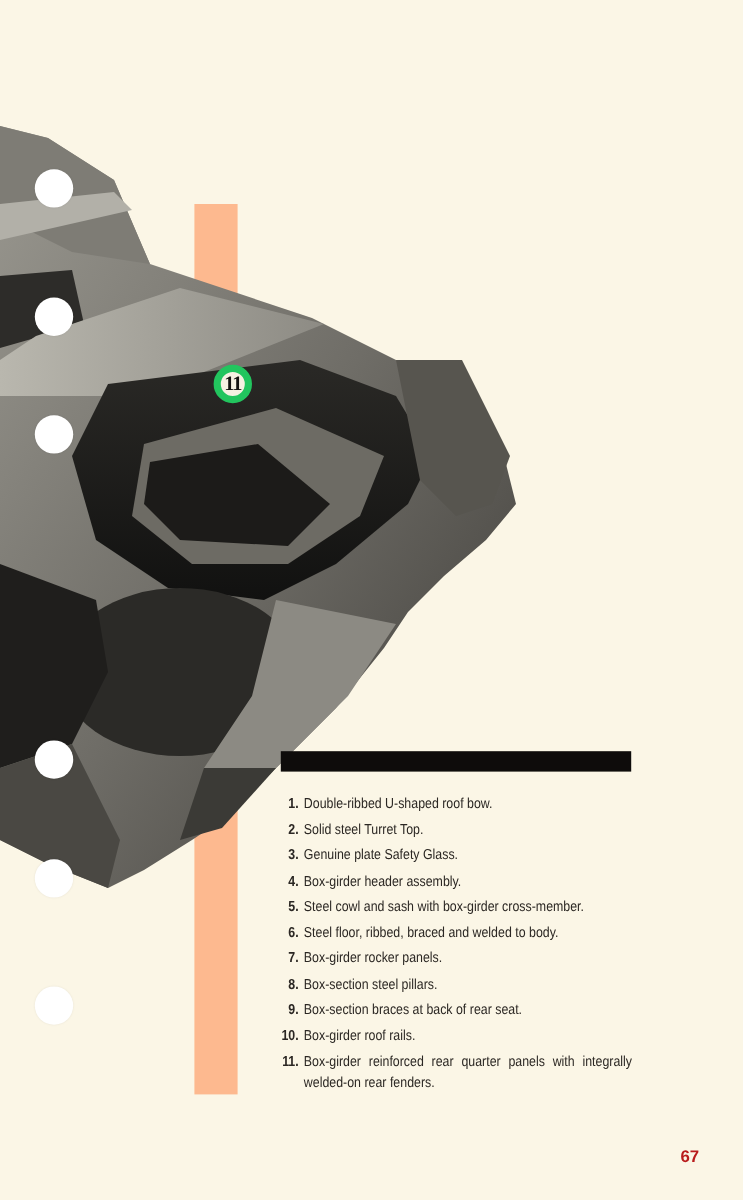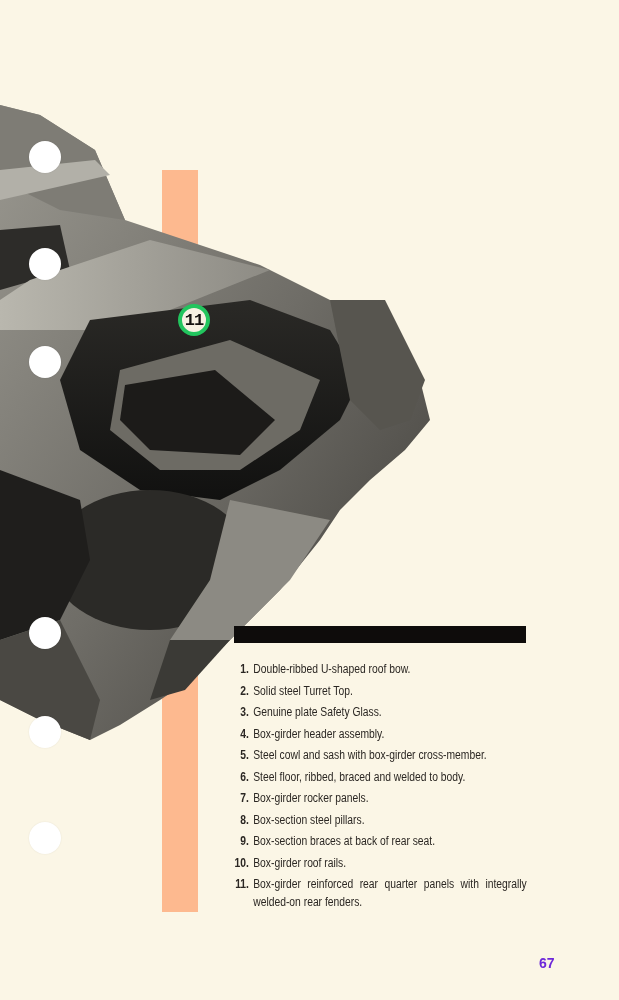--- a/index.html
+++ b/index.html
@@ -19,38 +19,38 @@
       position: absolute; left: 234px; top: 626px; width: 292px; height: 17px;
       background: #0e0c0b;
     }
     .hole {
       position: absolute; left: 29px; width: 32px; height: 32px; border-radius: 50%;
       background: #ffffff;
       box-shadow: 0 0 2px rgba(0,0,0,0.08);
     }
     .callout {
       position: absolute; left: 178px; top: 304px; width: 32px; height: 32px;
-      border-radius: 50%; background: #f6f1e2; border: 4px solid #22c55e;
+      border-radius: 50%; background: #f6f1e2; border: 6px solid #22c55e;
       display: flex; align-items: center; justify-content: center;
-      font-family: Liberation Mono, monospace; font-weight: bold; font-size: 17px; color: #141210;
+      font-family: Liberation Serif, serif; font-weight: bold; font-size: 17px; color: #141210;
       letter-spacing: -1px; box-sizing: border-box;
     }
     .features {
       position: absolute; left: 230px; top: 660px; width: 294px;
       margin: 0; padding: 0; list-style: none;
       font-family: "Liberation Sans", sans-serif; font-size: 12px; color: #2b2723;
       transform: scaleX(0.86); transform-origin: left top;
       width: 345px;
     }
     .feature { display: flex; line-height: 18px; margin-bottom: 3.5px; }
     .feature .num { width: 22px; text-align: right; font-weight: bold; margin-right: 5px; flex-shrink: 0; }
     .feature .text { flex: 1; text-align: justify; }
     .page-number {
-      position: absolute; left: 539px; top: 955px;
-      font-family: "Liberation Sans", sans-serif; font-weight: bold; font-size: 14px; color: #6d28d9;
+      position: absolute; left: 567px; top: 955px;
+      font-family: "Liberation Sans", sans-serif; font-weight: bold; font-size: 14px; color: #b91c1c;
     }
   </style>
 </head>
 <body>
 
 <div class="page">
 
   <div class="accent-bar"></div>
 
   <svg class="illustration" viewBox="0 0 619 760" xmlns="http://www.w3.org/2000/svg">

